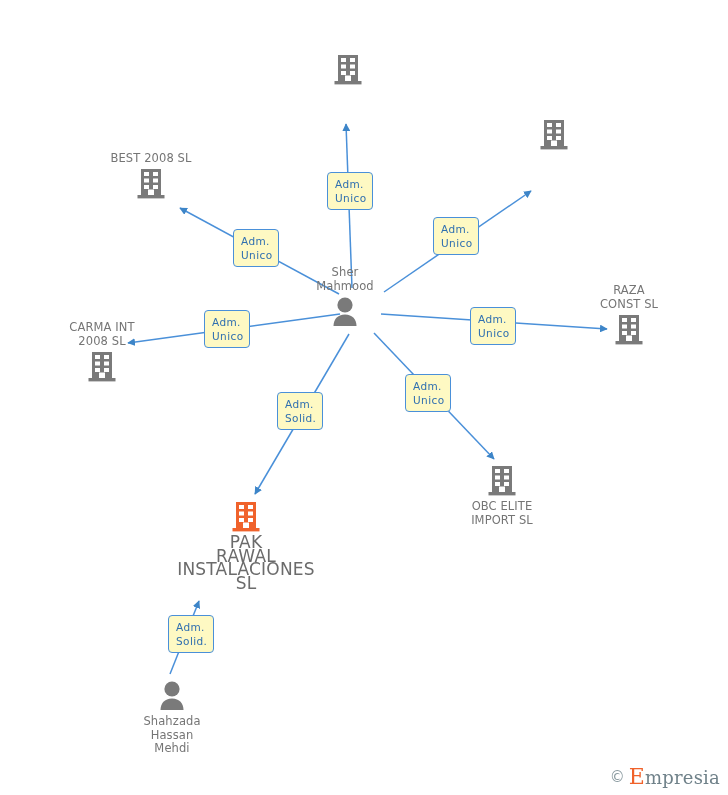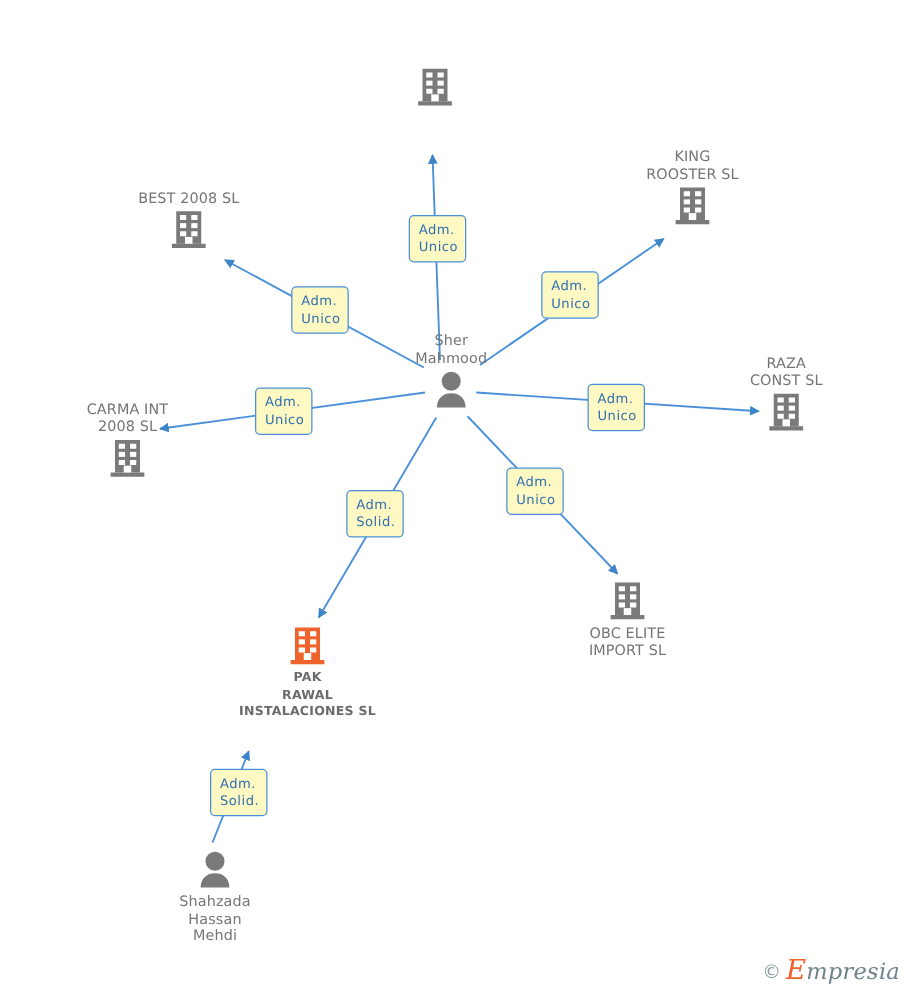--- a/index.html
+++ b/index.html
@@ -43,22 +43,22 @@
   }
   .node .caption {
     display: block;
     white-space: pre-line;
   }
   .node.label-above .caption { margin-bottom: 3px; }
   .node.label-below .caption { margin-top: 3px; }
 
   .node.highlight .caption {
     color: #6b6b6b;
-    font-weight: bold;
-    font-size: 10px;
+    font-weight: normal;
+    font-size: 17px;
     letter-spacing: .2px;
   }
 
   
   .edge-label {
     position: absolute;
     box-sizing: border-box;
     background: #fef9c3;
     border: 1.4px solid #4a90d9;
     border-radius: 4px;
@@ -81,21 +81,20 @@
     gap: 4px;
     font-size: 17px;
     color: #8a9aa0;
   }
   #watermark .c-mark {
     color: #8a9aa0;
     font-size: 15px;
   }
   #watermark .brand {
     font-family: "DejaVu Serif", "Liberation Serif", serif;
-    font-style: italic;
     font-size: 18px;
     color: #6f8189;
     letter-spacing: .2px;
   }
   #watermark .brand .cap {
     color: #f0622b;
     font-size: 22px;
   }
 </style>
 </head>
@@ -147,22 +146,20 @@
             <rect x="8" y="4" width="5" height="4" fill="#fff"></rect>
             <rect x="17" y="4" width="5" height="4" fill="#fff"></rect>
             <rect x="8" y="10.5" width="5" height="4" fill="#fff"></rect>
             <rect x="17" y="10.5" width="5" height="4" fill="#fff"></rect>
             <rect x="8" y="17" width="5" height="4" fill="#fff"></rect>
             <rect x="17" y="17" width="5" height="4" fill="#fff"></rect>
             <rect x="12" y="21.5" width="6" height="5.5" fill="#fff"></rect>
           </svg></span>
       </div>
       <div class="node label-above" style="left: 554px; top: 119px;">
-        <span class="caption">KING
-ROOSTER SL</span>
         <span class="glyph"><svg width="30" height="32" viewBox="0 0 30 32" xmlns="http://www.w3.org/2000/svg">
             <rect x="5" y="1" width="20" height="26" fill="#7a7a7a"></rect>
             <rect x="1.5" y="27" width="27" height="3.4" fill="#7a7a7a"></rect>
             <rect x="8" y="4" width="5" height="4" fill="#fff"></rect>
             <rect x="17" y="4" width="5" height="4" fill="#fff"></rect>
             <rect x="8" y="10.5" width="5" height="4" fill="#fff"></rect>
             <rect x="17" y="10.5" width="5" height="4" fill="#fff"></rect>
             <rect x="8" y="17" width="5" height="4" fill="#fff"></rect>
             <rect x="17" y="17" width="5" height="4" fill="#fff"></rect>
             <rect x="12" y="21.5" width="6" height="5.5" fill="#fff"></rect>
@@ -205,21 +202,21 @@
             <rect x="1.5" y="27" width="27" height="3.4" fill="#7a7a7a"></rect>
             <rect x="8" y="4" width="5" height="4" fill="#fff"></rect>
             <rect x="17" y="4" width="5" height="4" fill="#fff"></rect>
             <rect x="8" y="10.5" width="5" height="4" fill="#fff"></rect>
             <rect x="17" y="10.5" width="5" height="4" fill="#fff"></rect>
             <rect x="8" y="17" width="5" height="4" fill="#fff"></rect>
             <rect x="17" y="17" width="5" height="4" fill="#fff"></rect>
             <rect x="12" y="21.5" width="6" height="5.5" fill="#fff"></rect>
           </svg></span>
       </div>
-      <div class="node label-above" style="left: 361px; top: 266px;">
+      <div class="node label-above" style="left: 345px; top: 266px;">
         <span class="caption">Sher
 Mahmood</span>
         <span class="glyph"><svg width="34" height="32" viewBox="0 0 34 32" xmlns="http://www.w3.org/2000/svg">
             <circle cx="17" cy="9" r="7.6" fill="#7a7a7a"></circle>
             <path d="M17 18.5c-7.5 0-11.5 5-11.5 11.5h23c0-6.5-4-11.5-11.5-11.5z" fill="#7a7a7a"></path>
           </svg></span>
       </div>
       <div class="node label-below" style="left: 502px; top: 465px;">
         <span class="glyph"><svg width="30" height="32" viewBox="0 0 30 32" xmlns="http://www.w3.org/2000/svg">
             <rect x="5" y="1" width="20" height="26" fill="#7a7a7a"></rect>

